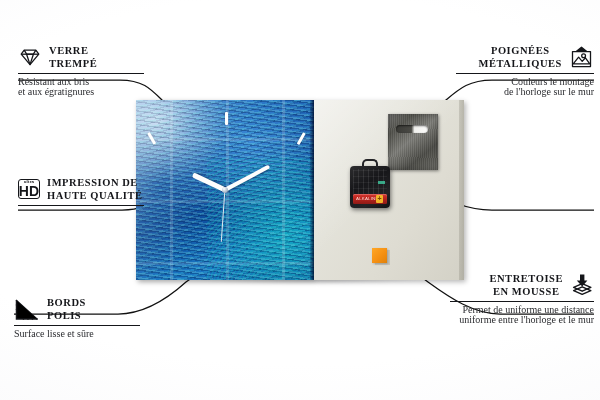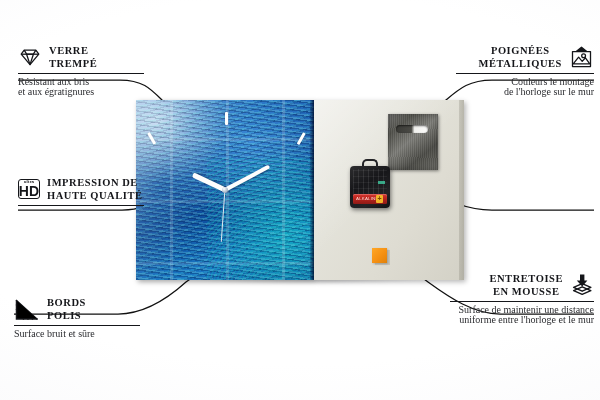--- a/index.html
+++ b/index.html
@@ -421,21 +421,21 @@
           <path d="M2.5 7   L18.5 21"></path>
           <path d="M2.5 11.5 L14 21"></path>
           <path d="M2.5 16  L9.5 21"></path>
           <path d="M2.5 2.5 L2.5 21 L23 21"></path>
         </g>
       </svg>
       <div class="c-title">BORDS
 POLIS</div>
     </div>
     <div class="c-rule"></div>
-    <div class="c-sub">Surface bruit et sûre</div>
+    <div class="c-sub">Surface lisse et sûre</div>
   </div>
 
   <div class="callout right" id="co-handles">
     <div class="c-head">
       <div class="c-title">POIGNÉES
 MÉTALLIQUES</div>
       <svg class="c-icon" width="25" height="22" viewBox="0 0 25 22">
         <g fill="none" stroke="#15161a" stroke-width="1.3" stroke-linejoin="round">
           <path d="M12.5 1.2 L7.5 5.2 H17.5 Z" fill="#15161a"></path>
           <rect x="3.5" y="5.6" width="18" height="15"></rect>
@@ -456,17 +456,17 @@
 EN MOUSSE</div>
       <svg class="c-icon" width="24" height="24" viewBox="0 0 24 24">
         <g fill="none" stroke="#15161a" stroke-width="1.4" stroke-linejoin="round">
           <path d="M10 1.6 h4.4 v6.0 h3.0 L12.2 13.6 L6.8 7.6 h3.2 z" fill="#15161a" stroke="none"></path>
           <path d="M3.6 14.4 L12.2 10.6 L20.8 14.4 L12.2 18.2 Z"></path>
           <path d="M3.6 17.6 L12.2 13.8 L20.8 17.6 L12.2 21.4 Z"></path>
         </g>
       </svg>
     </div>
     <div class="c-rule"></div>
-    <div class="c-sub">Surface de maintenir une distance
+    <div class="c-sub">Permet de uniforme une distance
 uniforme entre l'horloge et le mur</div>
   </div>
 
 </div>
 
 </body></html>

